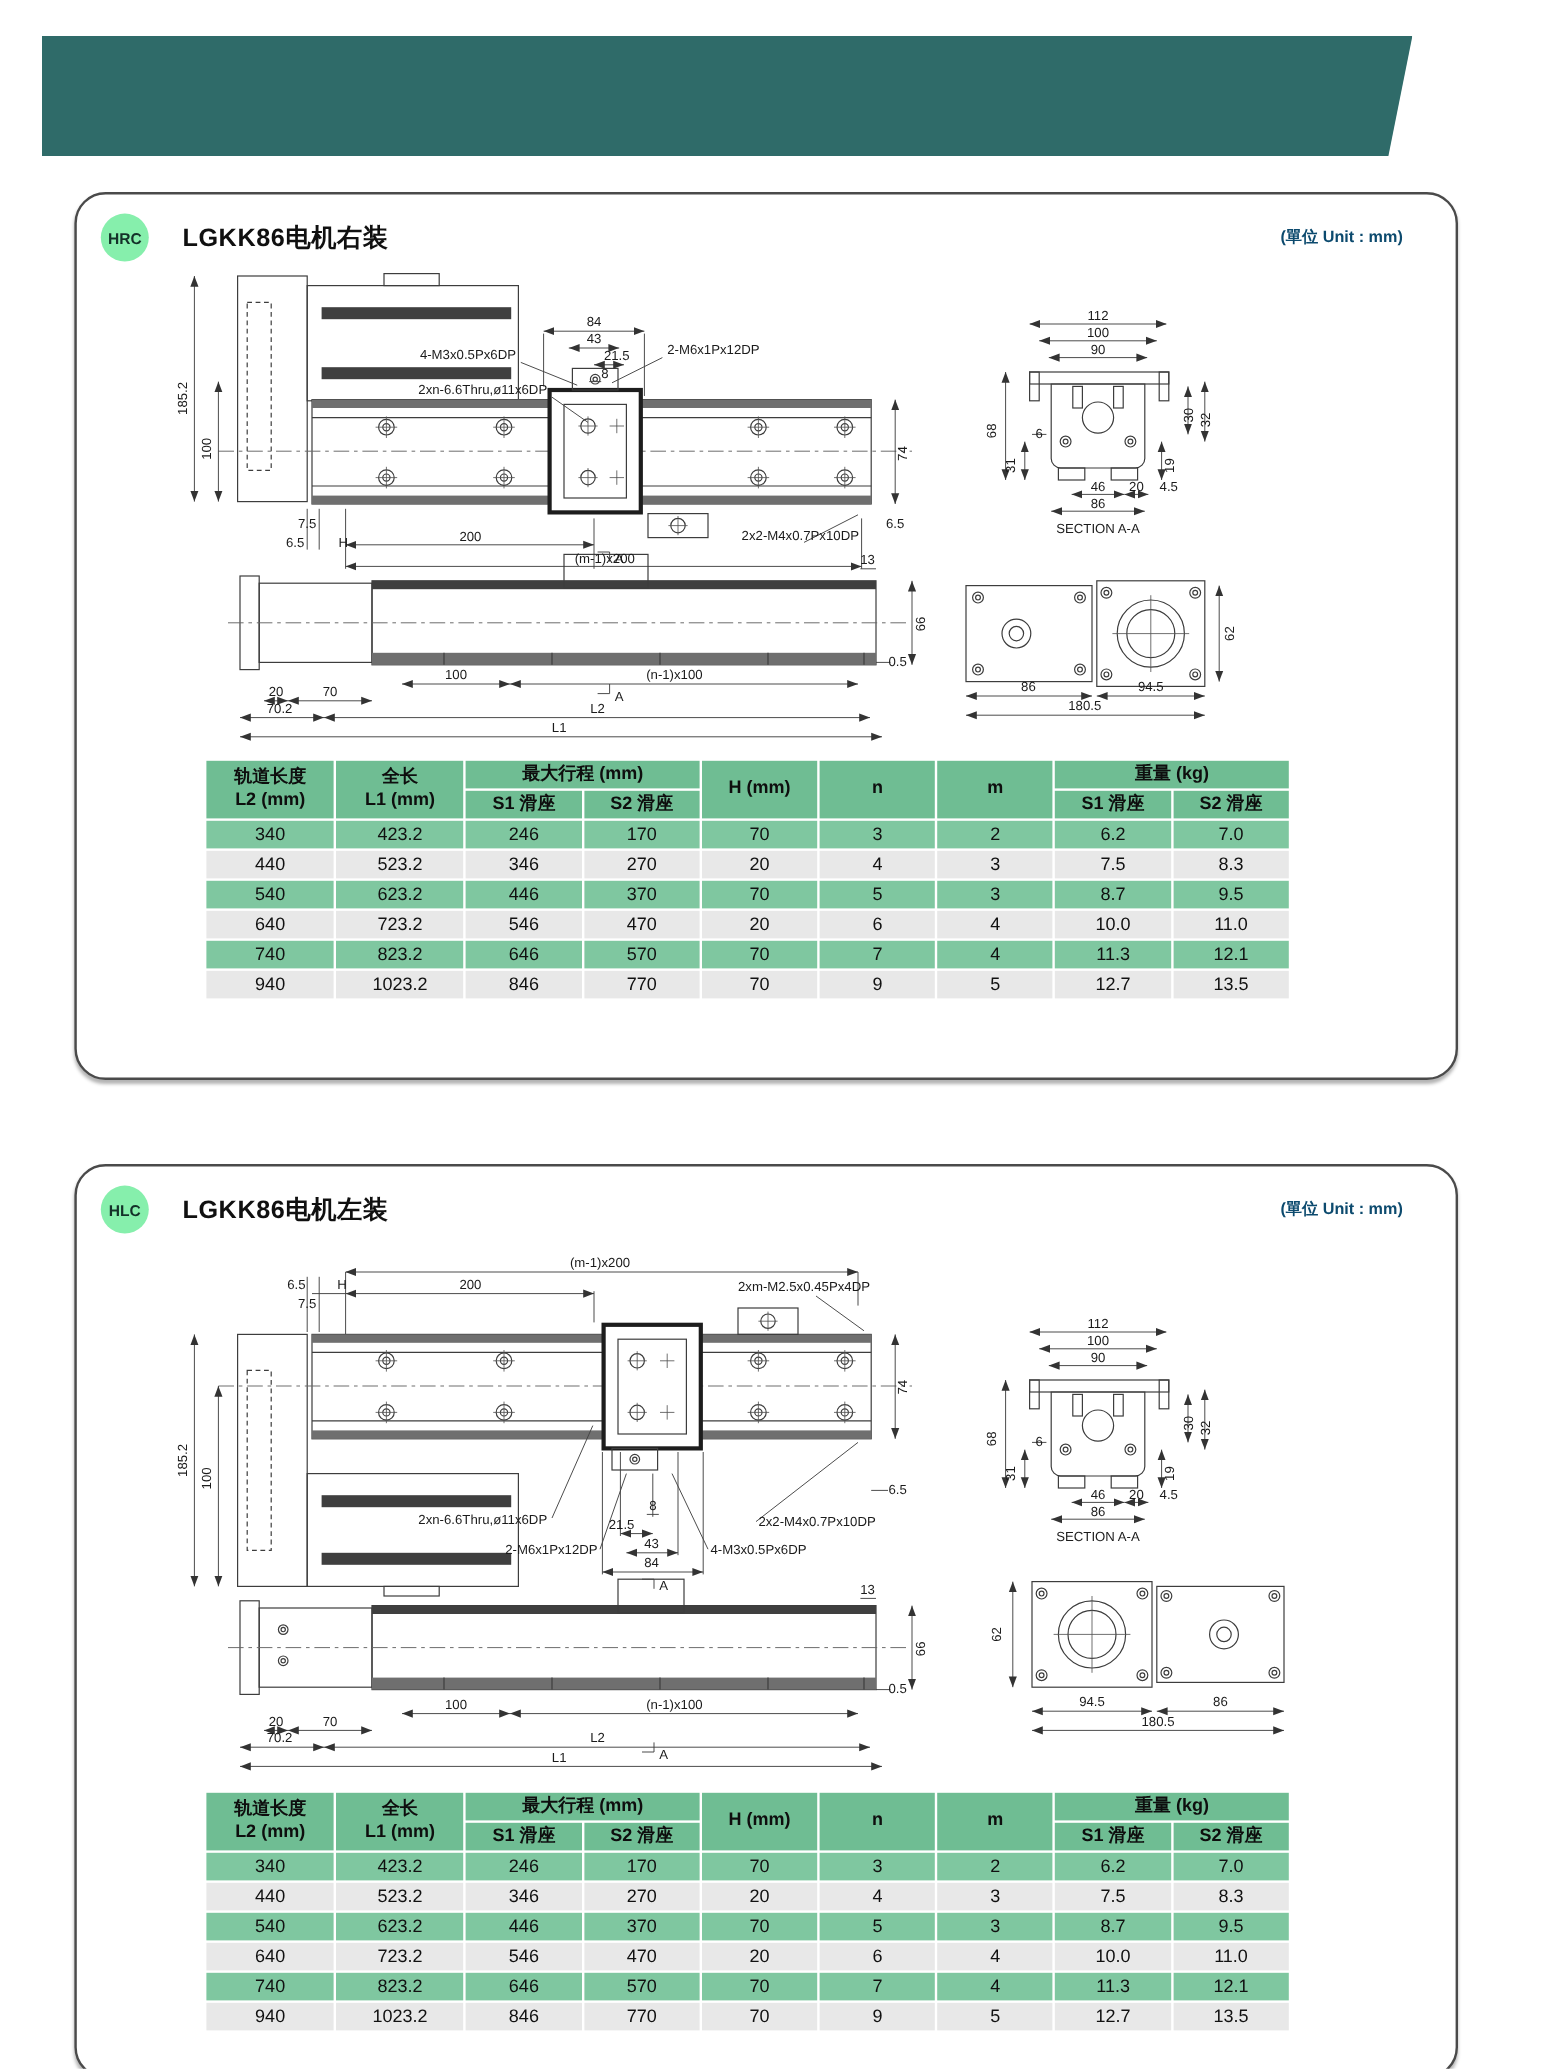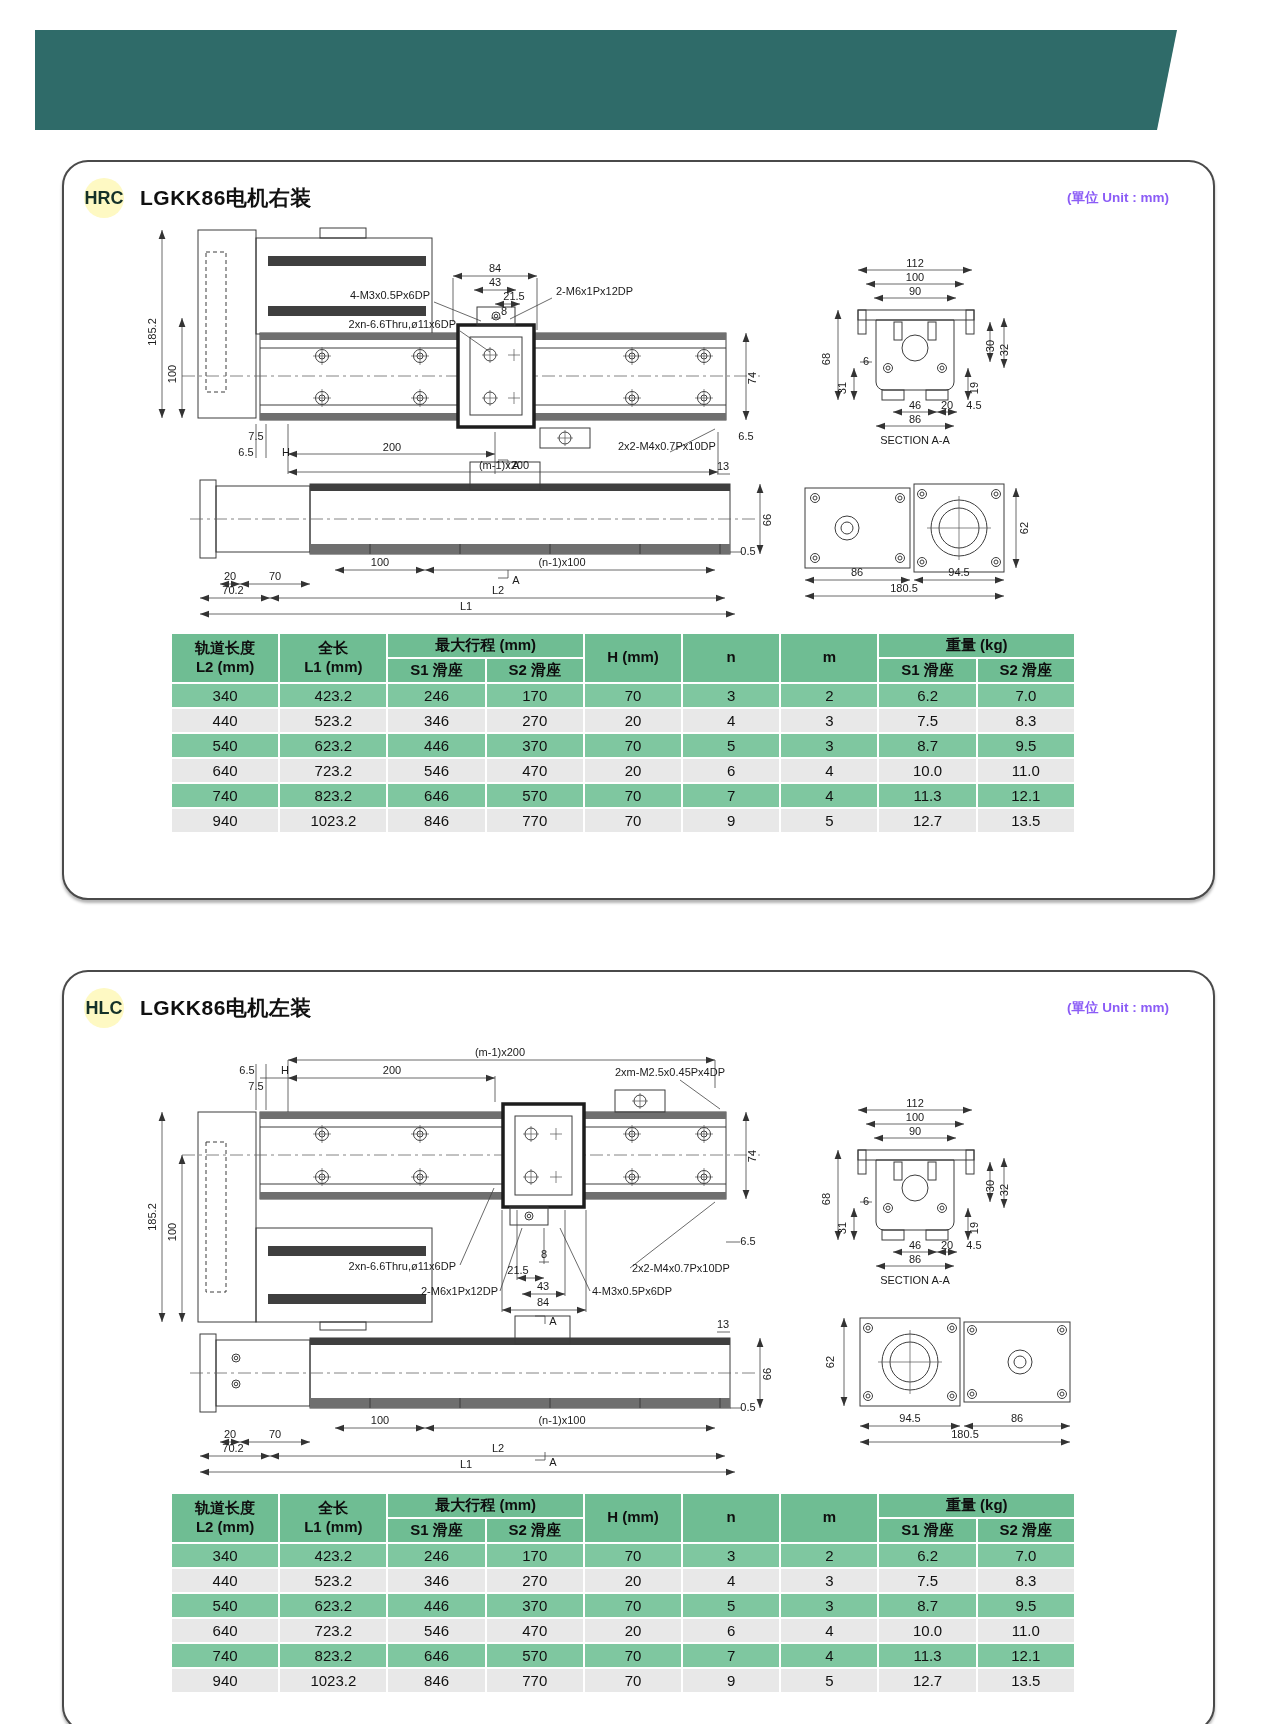--- a/index.html
+++ b/index.html
@@ -4,24 +4,24 @@
 <style>
   html,body{margin:0;padding:0;background:#fff;}
   body{width:1284px;height:1724px;position:relative;font-family:"Liberation Sans",sans-serif;overflow:hidden;}
   .top-banner{position:absolute;left:35px;top:30px;width:1142px;height:100px;background:#2F6B69;
     clip-path:polygon(0 0,100% 0,calc(100% - 20px) 100%,0 100%);}
   .panel{position:absolute;left:62px;width:1153px;background:#fff;border:2px solid #4a4a4a;border-radius:26px;
     box-shadow:0 3px 3px rgba(0,0,0,.30);box-sizing:border-box;}
   #panel-1{top:160px;height:740px;}
   #panel-2{top:970px;height:762px;}
   .panel-head{display:flex;align-items:center;gap:16px;padding:14px 44px 0 20px;height:44px;}
-  .badge{width:40px;height:40px;border-radius:50%;background:#fef9c3;color:#143129;font-weight:700;
-    font-size:18px;display:flex;align-items:center;justify-content:center;flex:0 0 auto;}
-  .title{font-size:21px;font-weight:700;color:#101010;margin:0;letter-spacing:.5px;}
-  .unit{margin-left:auto;font-size:13.5px;font-weight:700;color:#8b5cf6;}
+  .badge{width:40px;height:40px;border-radius:50%;background:#86efac;color:#143129;font-weight:700;
+    font-size:13px;display:flex;align-items:center;justify-content:center;flex:0 0 auto;}
+  .title{font-size:21px;font-weight:700;color:#101010;margin:12px;letter-spacing:.5px;}
+  .unit{margin-left:auto;font-size:13.5px;font-weight:700;color:#0c4a6e;}
   .draw{display:block;margin:2px 0 0 6px;}
   svg text{font-size:11px;fill:#1b1b1b;font-family:"Liberation Sans",sans-serif;}
   .thin{fill:none;stroke:#3d3d3d;stroke-width:1;}
   .dash{stroke-dasharray:4 3;}
   .thick{fill:#fff;stroke:#1d1d1d;stroke-width:3.5;}
   .dim{fill:none;stroke:#444;stroke-width:.8;}
   .hair{stroke:#555;stroke-width:.7;}
   .cl{fill:none;stroke:#666;stroke-width:.8;stroke-dasharray:13 4 3 4;}
   .band{fill:#6f6f6f;}
   .fillD{fill:#3f3f3f;}

